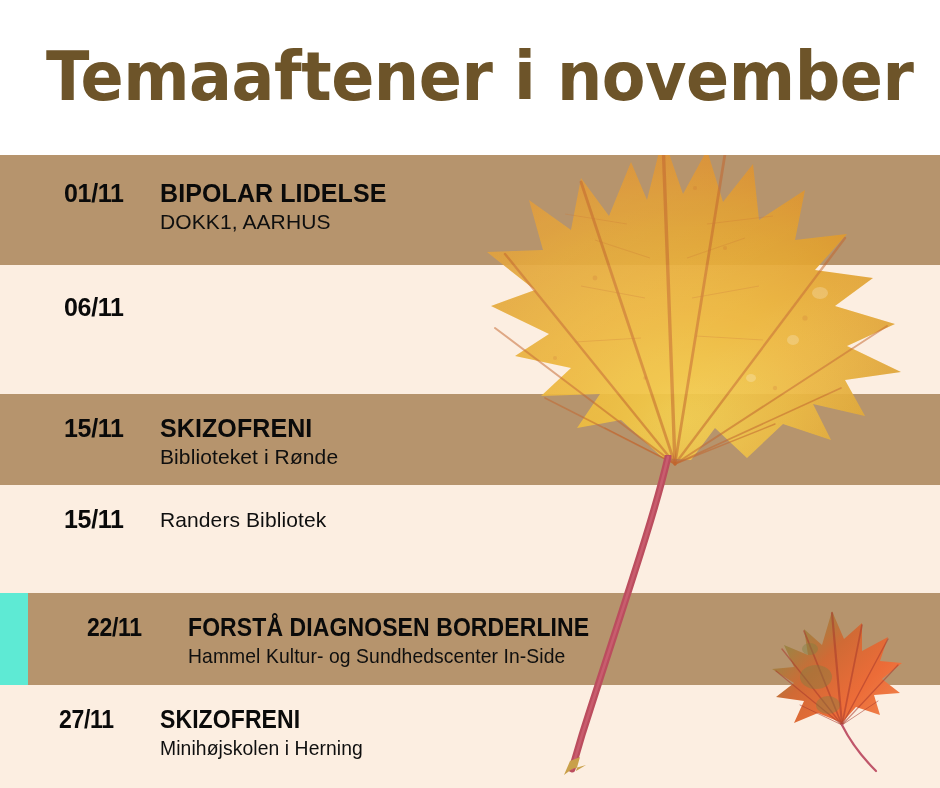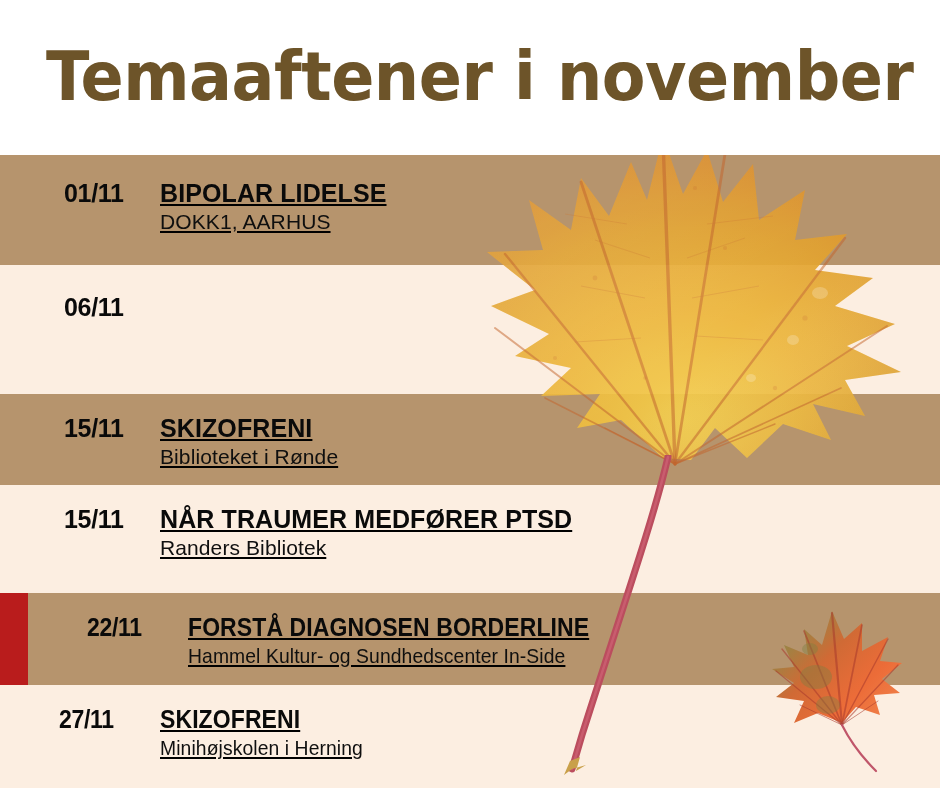--- a/index.html
+++ b/index.html
@@ -5,21 +5,21 @@
   html,body{margin:0;padding:0;}
   body{
     width:940px;height:788px;
     background:#ffffff;
     font-family:"Liberation Sans","DejaVu Sans",sans-serif;
     overflow:hidden;
   }
   #poster{
     position:relative;
     width:940px;height:788px;
-    background:#b91c1c;
+    background:#5eead4;
     overflow:hidden;
   }
 
   
   .header{
     position:absolute;left:0;top:0;width:940px;height:155px;
     background:#ffffff;
     display:flex;align-items:center;
     z-index:3;
   }
@@ -58,21 +58,20 @@
     box-sizing:border-box;
     font-size:25px;
     font-weight:bold;
     color:#0a0a0a;
     letter-spacing:-0.3px;
     white-space:nowrap;
   }
   .row-body{
     flex:1 1 auto;
     padding-right:20px;
-    text-decoration:underline;
   }
   .row-title{
     font-size:25px;
     font-weight:bold;
     color:#0a0a0a;
     line-height:1.12;
     letter-spacing:0.1px;
     text-transform:uppercase;
   }
   .row-venue{
@@ -142,21 +141,20 @@
       <div class="row brown" style="top: 239px; height: 91px; padding-top: 20px;">
         <div class="row-date">15/11</div>
         <div class="row-body">
           <div class="row-title">SKIZOFRENI</div>
           <div class="row-venue">Biblioteket i Rønde</div>
         </div>
       </div>
       <div class="row cream" style="top: 330px; height: 108px; padding-top: 20px;">
         <div class="row-date">15/11</div>
         <div class="row-body">
-          <div class="row-title">NÅR TRAUMER MEDFØRER PTSD</div>
           <div class="row-venue">Randers Bibliotek</div>
         </div>
       </div>
       <div class="row brown narrow" style="top: 438px; height: 92px; padding-top: 20px; margin-left: 28px;">
         <div class="row-date">22/11</div>
         <div class="row-body">
           <div class="row-title">FORSTÅ DIAGNOSEN BORDERLINE</div>
           <div class="row-venue">Hammel Kultur- og Sundhedscenter In-Side</div>
         </div>
       </div>

